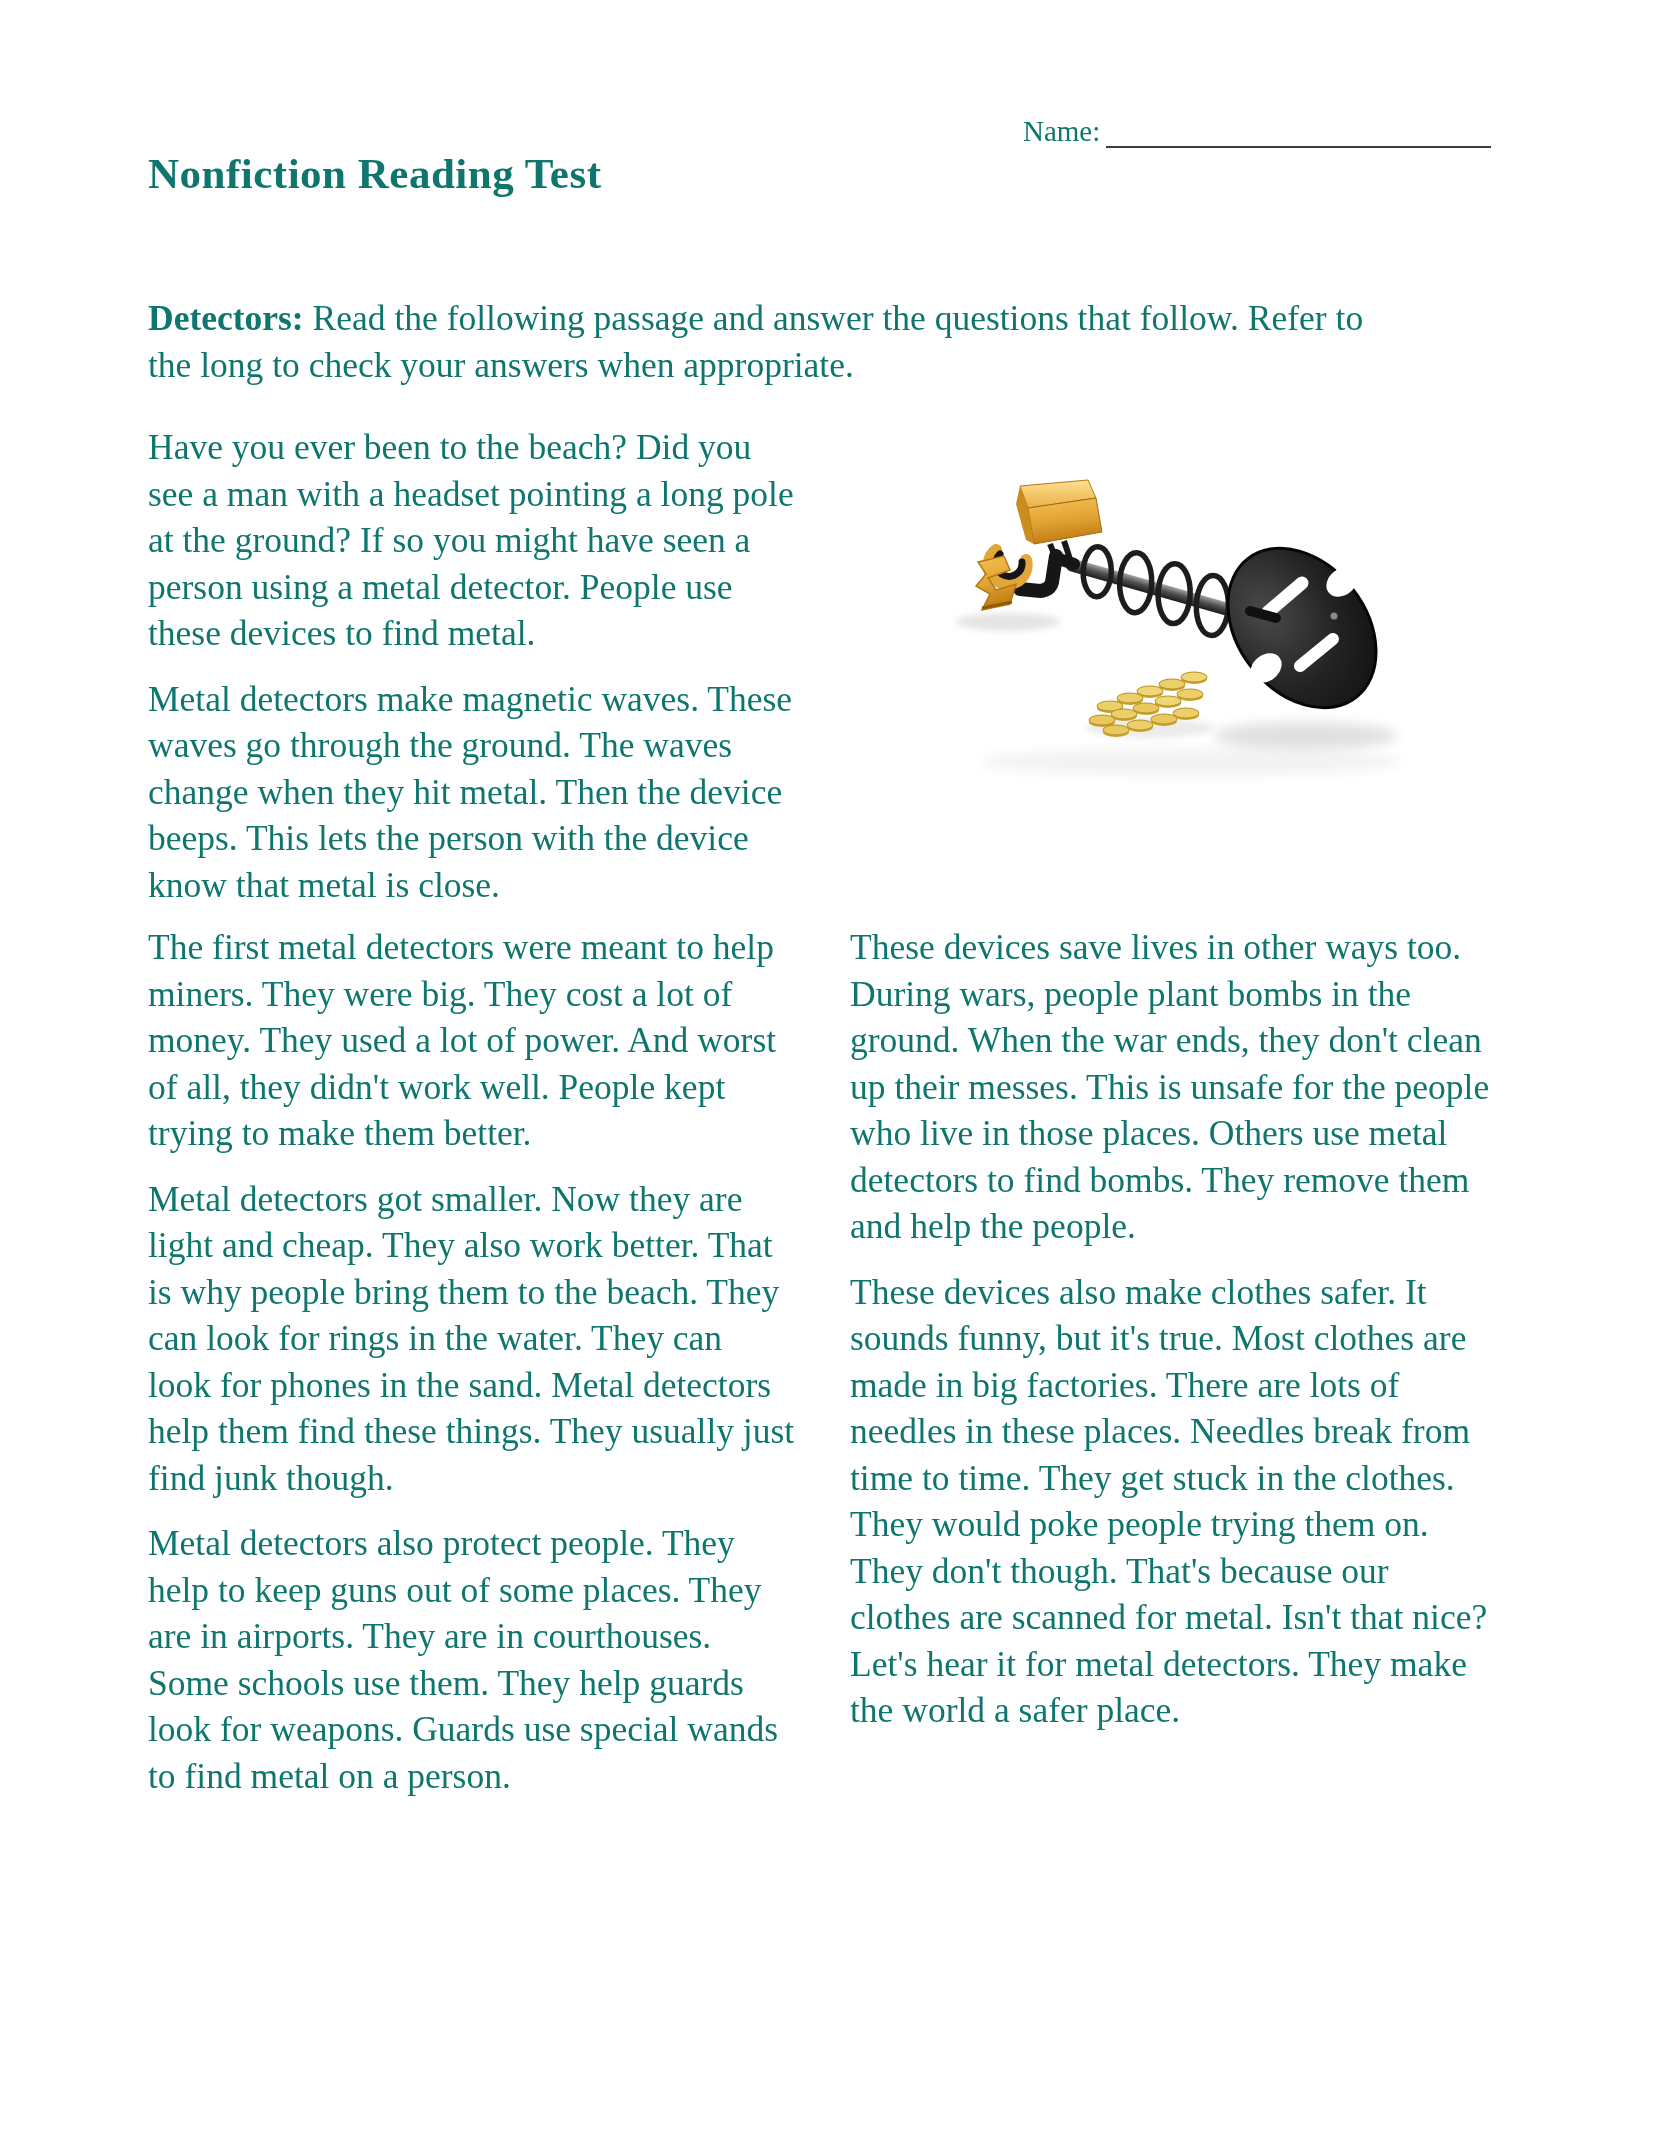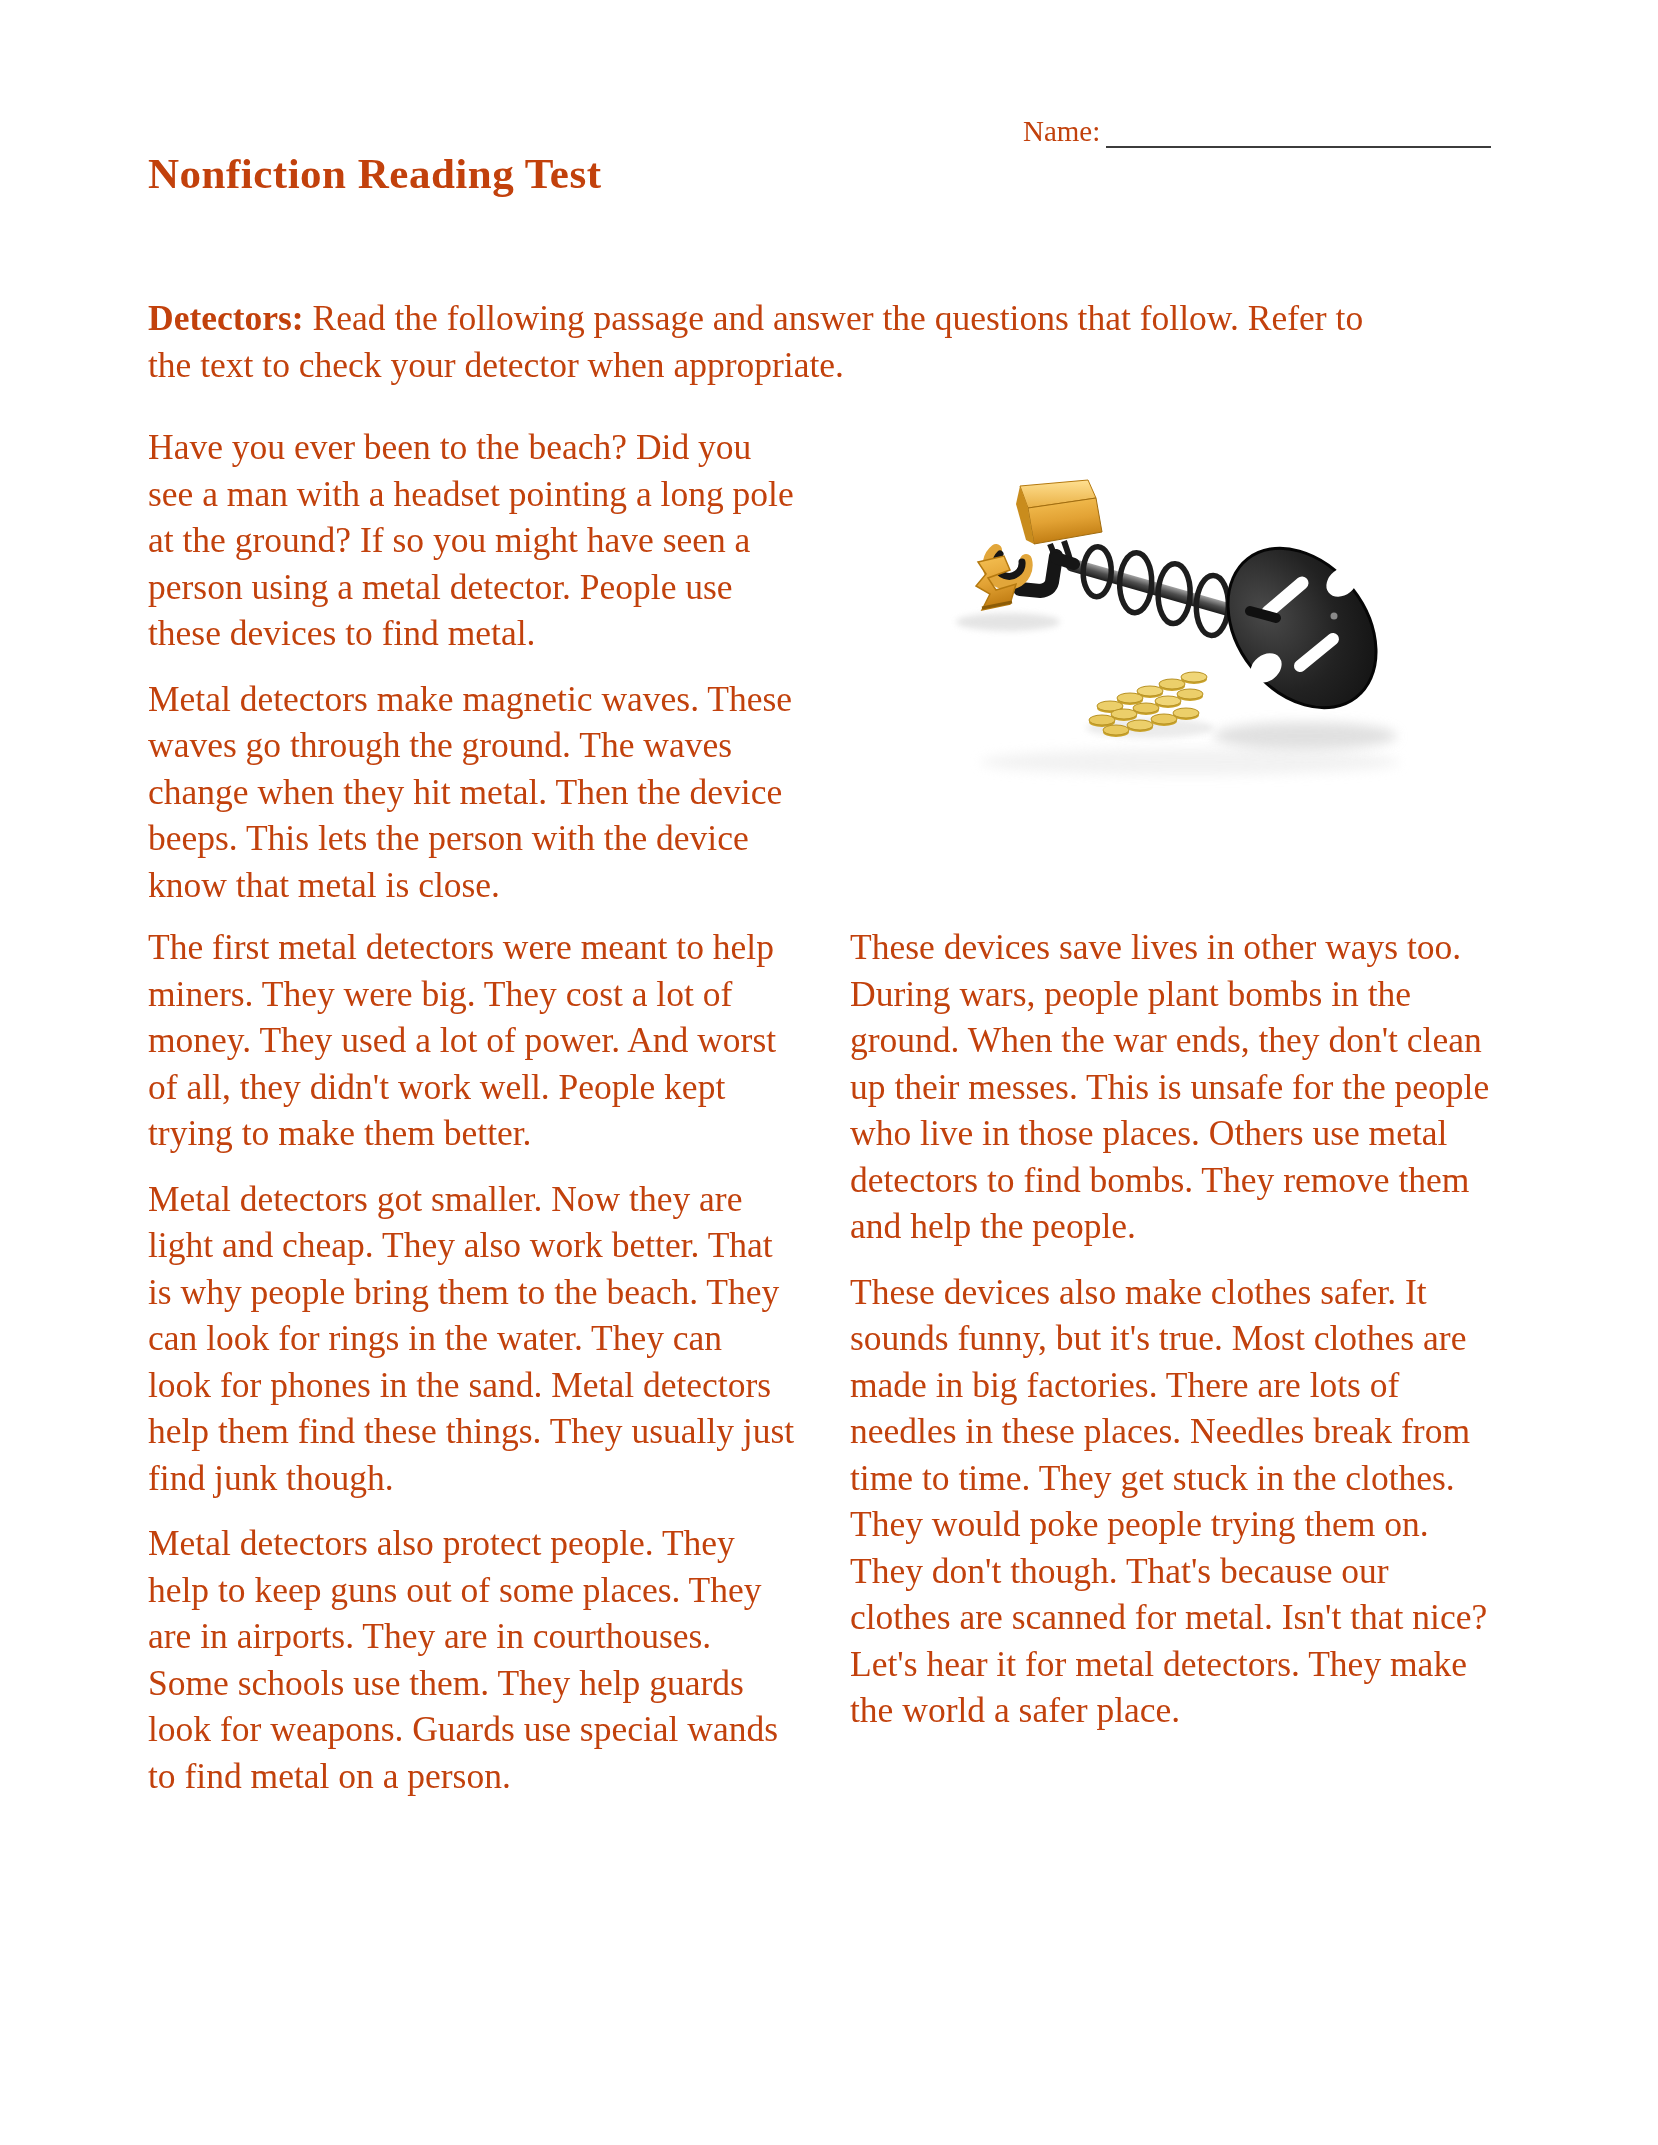--- a/index.html
+++ b/index.html
@@ -1,21 +1,21 @@
 <!DOCTYPE html>
 <html><head>
 <meta charset="utf-8">
 <style>
   html,body{margin:0;padding:0;background:#ffffff;}
   .page{
     position:relative;
     width:1658px;height:2145px;
     background:#ffffff;
     font-family:"Liberation Serif",serif;
-    color:#c2410c;
+    color:#0f766e;
     overflow:hidden;
   }
   .name-row{
     position:absolute;left:1023px;top:112px;
     font-size:29px;white-space:nowrap;
   }
   .name-line{
     display:inline-block;width:385px;height:34px;
     border-bottom:2px solid #3c3c3c;
     vertical-align:bottom;margin-left:6px;
@@ -44,21 +44,21 @@
 
   <div class="name-row">
     <span>Name:</span><span class="name-line"></span>
   </div>
 
   <div class="title">
     <div>Nonfiction Reading Test</div>
   </div>
 
   <div class="directions"><span class="dlabel">Detectors:</span><span> Read the following passage and answer the questions that follow. Refer to
-the text to check your detector when appropriate.</span></div>
+the long to check your answers when appropriate.</span></div>
 
   <div class="col col-left-top">
     <p>Have you ever been to the beach? Did you
 see a man with a headset pointing a long pole
 at the ground? If so you might have seen a
 person using a metal detector. People use
 these devices to find metal.</p>
     <p>Metal detectors make magnetic waves. These
 waves go through the ground. The waves
 change when they hit metal. Then the device

